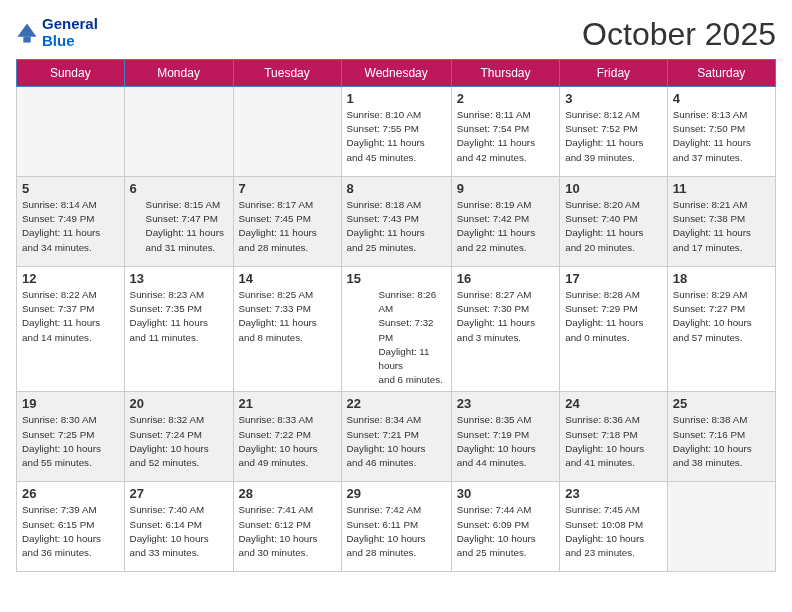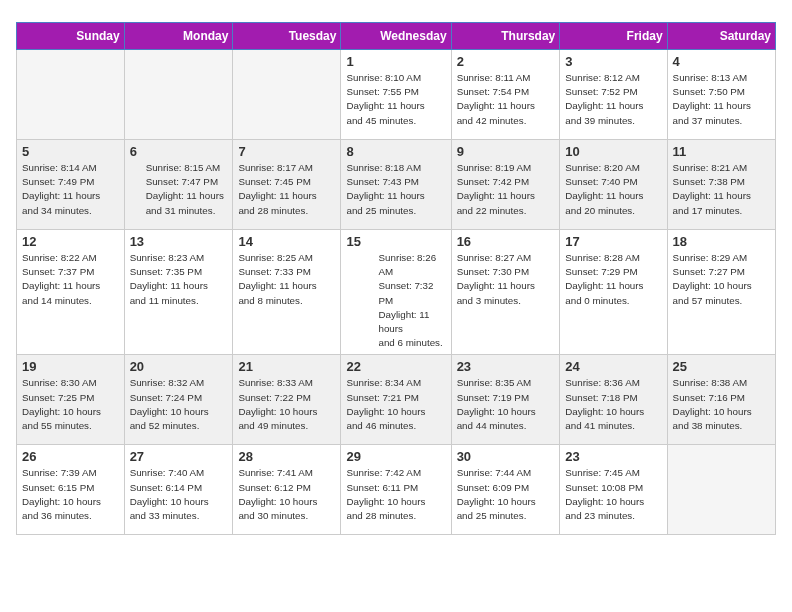--- a/index.html
+++ b/index.html
@@ -36,27 +36,27 @@
     .location-subtitle {
       font-size: 15px;
       color: #555;
     }
     .calendar-table {
       width: 100%;
       border-collapse: collapse;
       border: 1px solid #ccc;
     }
     .calendar-table th {
-      background: #a21caf;
+      background: #be185d;
       color: #fff;
       font-size: 12px;
       padding: 6px 4px;
-      text-align: right;
+      text-align: center;
       border: 1px solid #4a7dc5;
-      font-weight: bold;
+      font-weight: normal;
     }
     .calendar-table td {
       vertical-align: top;
       width: 113px;
       height: 90px;
       border: 1px solid #ccc;
       padding: 4px 5px;
       font-size: 10.5px;
       color: #333;
       background: #fff;
@@ -76,21 +76,32 @@
       line-height: 1.45;
     }
     .row-shaded td {
       background: #f0f0f0;
     }
   </style>
 </head>
 <body>
 
 <div class="header-logo">
+  <div class="logo-area">
+    <svg class="logo-icon" viewBox="0 0 30 30">
+      <polygon points="15,2 28,20 2,20" fill="#3a6db5"></polygon>
+      <rect x="10" y="20" width="10" height="8" fill="#3a6db5"></rect>
+    </svg>
+    <div>
+      <div style="font-size:15px;font-weight:bold;color:#003399;line-height:1.1;">General</div>
+      <div style="font-size:15px;font-weight:bold;color:#0066cc;line-height:1.1;">Blue</div>
+    </div>
+  </div>
   <div class="title-area">
+    <div class="month-title">October 2025</div>
   </div>
 </div>
 
 <table class="calendar-table">
   <thead>
     <tr>
     <th>Sunday</th>
         <th>Monday</th>
         <th>Tuesday</th>
         <th>Wednesday</th>

